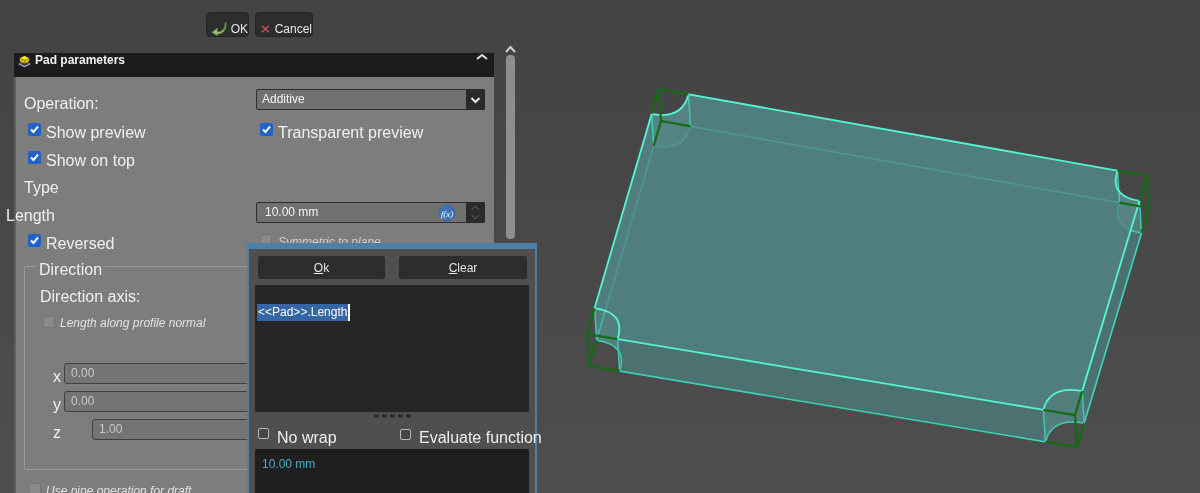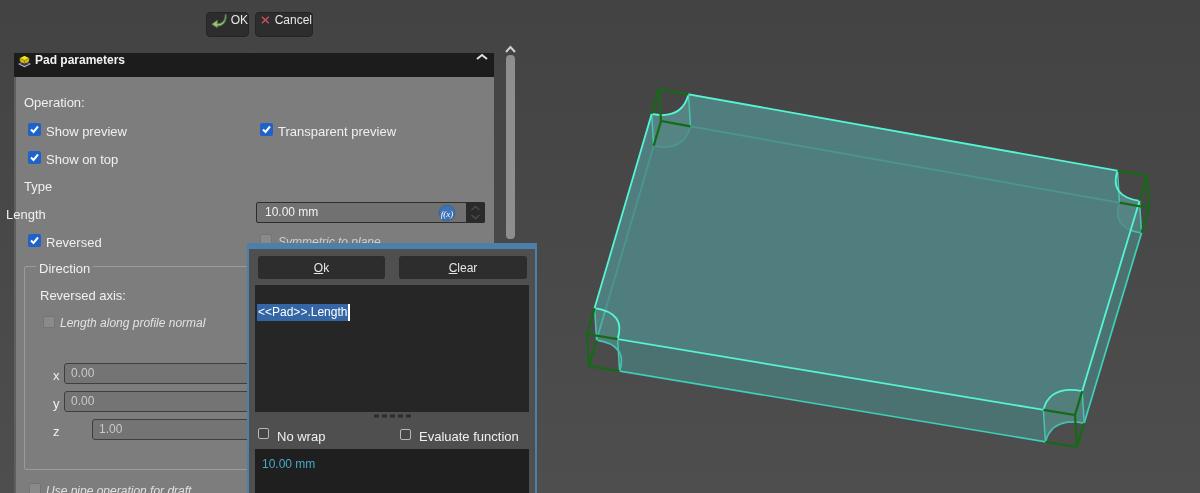--- a/index.html
+++ b/index.html
@@ -1,26 +1,26 @@
 <!DOCTYPE html>
 <html><head>
 <meta charset="utf-8">
 <style>
 * { margin:0; padding:0; box-sizing:border-box; }
 html,body { width:1200px; height:493px; overflow:hidden; }
 body { font-family:"Liberation Sans", sans-serif; background:#424242; }
 #page { position:relative; width:1200px; height:493px; overflow:hidden;
   background:linear-gradient(to bottom,#434343,#4e4e4e); }
-.lbl { position:absolute; font-size:13px; color:#f0f0f0; white-space:nowrap; }
+.lbl { position:absolute; font-size:16px; color:#f0f0f0; white-space:nowrap; }
 .dlbl { position:absolute; font-size:12px; color:#cfcfcf; white-space:nowrap;font-style:italic; }
 
 
 .tbtn { position:absolute; top:12px; height:25px; background:#2d2d2d;
   border:1px solid #242424; border-radius:4px; color:#e8e8e8; font-size:12px;
-  display:flex; align-items:flex-start; }
+  display:flex; align-items:flex-end; }
 #okbtn { left:206px; width:43px; }
 #cancelbtn { left:255px; width:58px; }
 
 
 #panel { position:absolute; left:14px; top:53px; width:480px; height:440px;
   background:#7d7d7d; border-left:2px solid #5e5e5e; }
 #phead { position:absolute; left:14px; top:53px; width:480px; height:24px;
   background:#1c1c1c; color:#f2f2f2; font-size:12px; font-weight:bold;
   display:flex; align-items:flex-start; }
 .combo { position:absolute; left:256px; width:229px; height:21px;
@@ -93,20 +93,25 @@
       <polygon points="2.8,5.2 7.5,3 12.2,5.2 7.5,7.4" fill="#f6e713"></polygon>
       <path d="M2.8 5.2 L7.5 7.4 L12.2 5.2 M7.5 7.4 L7.5 10.4" stroke="#8a7605" stroke-width="0.8" fill="none"></path>
     </svg>
     <span style="margin-left:3px">Pad parameters</span>
     <svg width="14" height="8" viewBox="0 0 14 8" style="position:absolute;right:5px">
       <path d="M2 6 L7 2 L12 6" stroke="#e0e0e0" stroke-width="2" fill="none"></path>
     </svg>
   </div>
 
   <div class="lbl" style="left:24px;top:95px;">Operation:</div>
+  <div class="combo" style="top:89px;">Additive
+    <div class="arr"><svg width="19" height="21" viewBox="0 0 19 21">
+          <path d="M5.5 9 L9.5 13 L13.5 9" stroke="#e8e8e8" stroke-width="2" fill="none"></path>
+        </svg></div>
+  </div>
 
   <div class="cb" style="left:28px;top:123px;">
       <svg width="11" height="11" viewBox="0 0 11 11">
         <path d="M2 5.5 L4.5 8 L9 2.5" stroke="#fff" stroke-width="2" fill="none"></path>
       </svg>
     </div>
   <div class="lbl" style="left:46px;top:124px;text-align:center;">Show preview</div>
   <div class="cb" style="left:260px;top:123px;">
       <svg width="11" height="11" viewBox="0 0 11 11">
         <path d="M2 5.5 L4.5 8 L9 2.5" stroke="#fff" stroke-width="2" fill="none"></path>
@@ -139,21 +144,21 @@
       <svg width="11" height="11" viewBox="0 0 11 11">
         <path d="M2 5.5 L4.5 8 L9 2.5" stroke="#fff" stroke-width="2" fill="none"></path>
       </svg>
     </div>
   <div class="lbl" style="left:46px;top:235px;">Reversed</div>
   <div class="gcb" style="left:260px;top:234px;"></div>
   <div class="dlbl" style="left:278px;top:235px;">Symmetric to plane</div>
 
   <div style="position:absolute;left:24px;top:266px;width:470px;height:204px;border:1px solid rgba(190,190,190,0.45);border-radius:2px"></div>
   <div class="lbl" style="left:36px;top:261px;background:#7d7d7d;padding:0 3px;">Direction</div>
-  <div class="lbl" style="left:40px;top:288px;">Reversed axis:</div>
+  <div class="lbl" style="left:40px;top:288px;">Direction axis:</div>
   <div class="gcb" style="left:43px;top:316px;"></div>
   <div class="dlbl" style="left:60px;top:316px;color:#e2e2e2">Length along profile normal</div>
 
   <div class="lbl" style="left:53px;top:368px;">x</div>
   <div class="fld" style="left:64px;top:363px;width:187px;">0.00</div>
   <div class="lbl" style="left:53px;top:396px;">y</div>
   <div class="fld" style="left:64px;top:391px;width:187px;">0.00</div>
   <div class="lbl" style="left:53px;top:424px;">z</div>
   <div class="fld" style="left:64px;top:419px;width:187px;margin-left:28px;">1.00</div>
 

